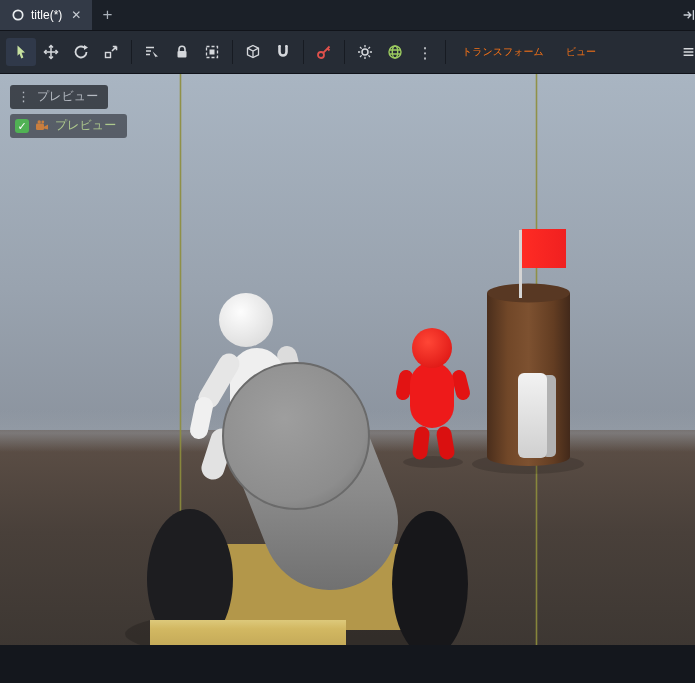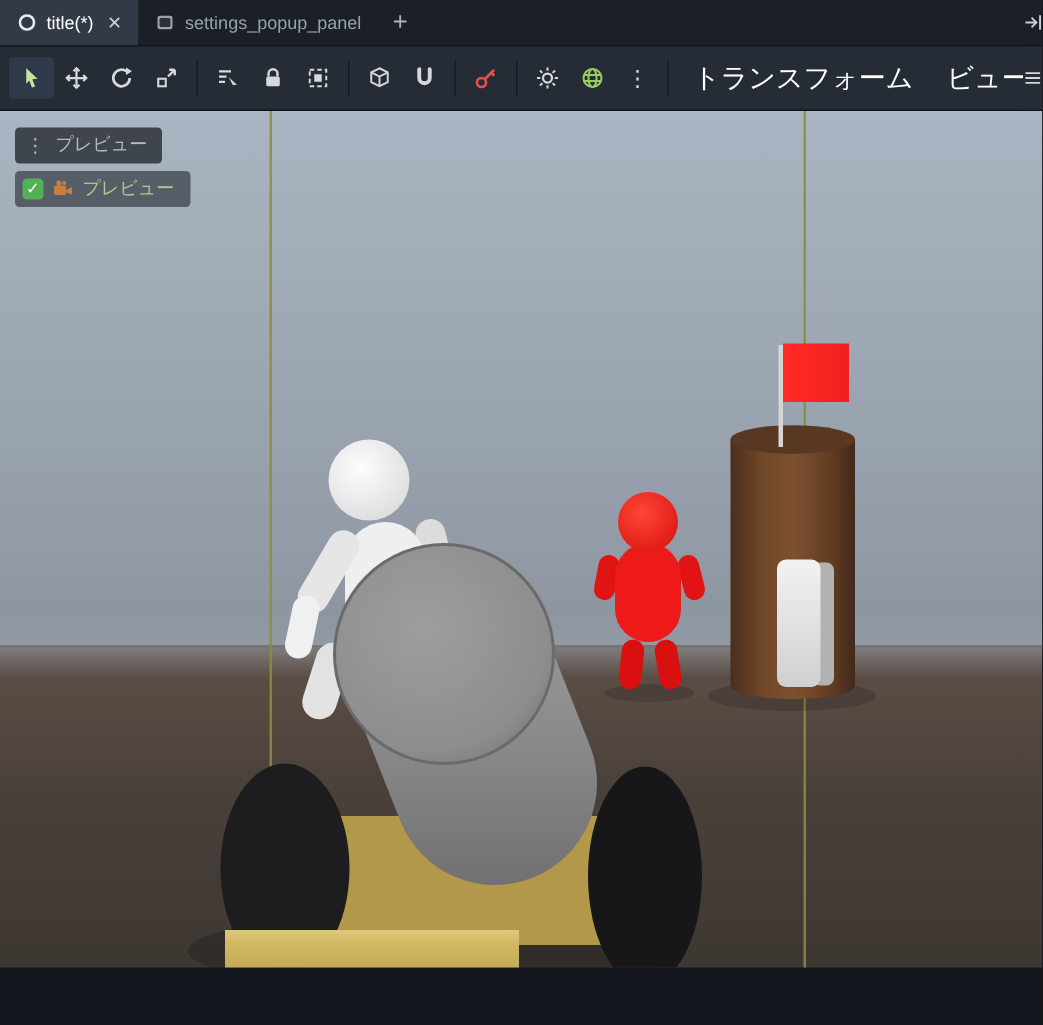--- a/index.html
+++ b/index.html
@@ -15,21 +15,21 @@
   .tab-edge-btn{position:absolute;right:0;top:0;height:30px;width:13px;overflow:hidden;
        display:flex;align-items:center;background:#1b2028;}
   
   .toolbar{height:42px;background:#262c35;border-top:1px solid #11141a;border-bottom:1px solid #10131a;
        display:flex;align-items:center;padding:0 6px;flex:0 0 42px;position:relative;}
   .tbtn{width:30px;height:28px;display:flex;align-items:center;justify-content:center;border-radius:3px;flex:0 0 auto;}
   .tbtn svg{display:block;}
   .tbtn.active-tool{background:#30394a;}
   .sep{width:1px;height:24px;background:#171b22;margin:0 5px;flex:0 0 1px;}
   .kebab{color:#d5d8dc;font-size:15px;line-height:1;}
-  .menu-label{color:#ffffff;font-size:18px;padding:0 11px;white-space:nowrap;}
+  .menu-label{color:#f97316;font-size:10px;padding:0 11px;white-space:nowrap;}
   .toolbar-edge-btn{position:absolute;right:0;top:0;height:42px;width:13px;overflow:hidden;
        display:flex;align-items:center;background:#262c35;}
   
   .viewport{position:relative;width:695px;height:611px;flex:1 1 auto;}
   svg.scene{position:absolute;left:0;top:0;display:block;}
   .overlay-pill{position:absolute;left:10px;top:11px;background:rgba(23,26,32,0.72);
        border-radius:3px;color:#b6bbc3;font-size:12px;display:flex;align-items:center;
        gap:7px;padding:3px 10px 4px 7px;}
   .overlay-pill .kebab{color:#b6bbc3;font-size:13px;}
   .preview-pill{position:absolute;left:10px;top:40px;background:rgba(23,26,32,0.55);
@@ -46,29 +46,20 @@
   <div class="tabbar">
     <div class="tab active">
       <span class="ticon">
         <svg viewBox="0 0 14 14" width="14" height="14">
             <circle cx="7" cy="7" r="4.7" stroke="#e8ecef" stroke-width="1.7" fill="none"></circle>
           </svg>
       </span>
       <span>title(*)</span>
       <span class="close">✕</span>
     </div>
-    <div class="tab">
-      <span class="ticon">
-        <svg viewBox="0 0 14 14" width="14" height="14">
-            <rect x="2" y="2.5" width="10" height="9" rx="1.5" fill="#9aa1aa"></rect>
-            <rect x="3.4" y="4" width="7.2" height="6" rx="1" fill="#2a2f38"></rect>
-          </svg>
-      </span>
-      <span>settings_popup_panel</span>
-    </div>
     <div class="addtab">+</div>
     <div class="tab-edge-btn">
       <svg viewBox="0 0 16 16" width="16" height="16">
           <g stroke="#c9ced5" stroke-width="1.6" fill="none">
             <path d="M2 8h9M7 4l4 4-4 4"></path>
             <path d="M14 2v12"></path>
           </g>
         </svg>
     </div>
   </div>

